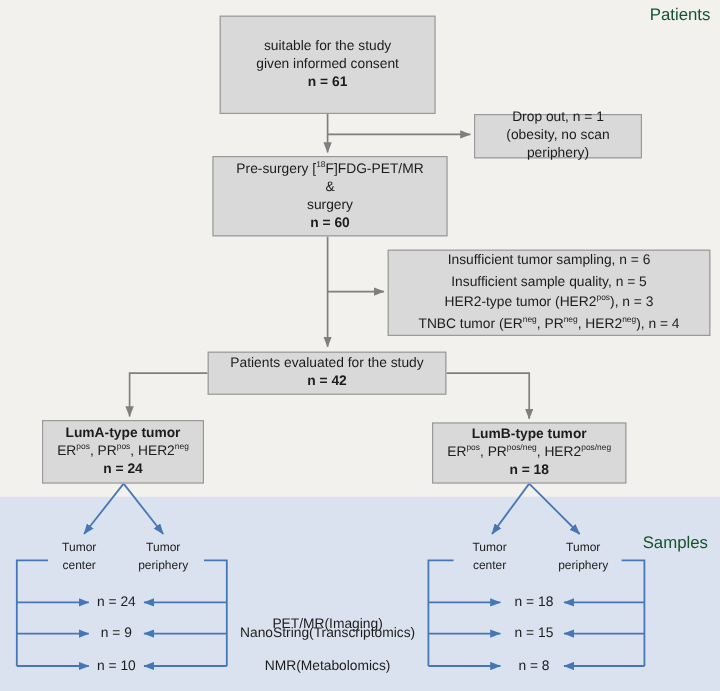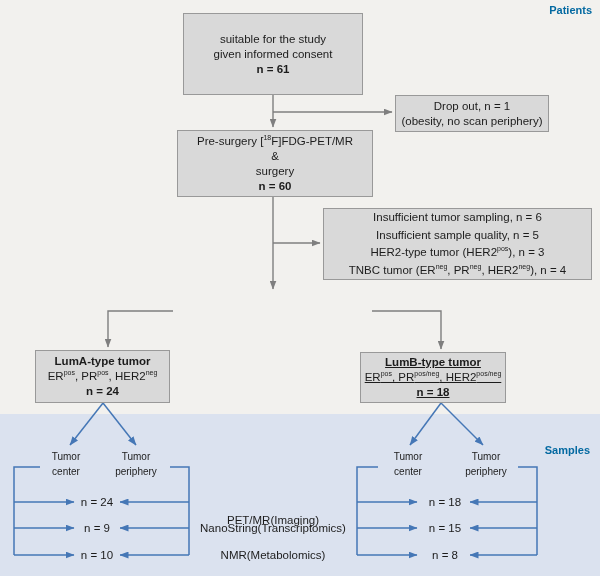--- a/index.html
+++ b/index.html
@@ -16,21 +16,21 @@
   .mk-g{fill:var(--gray-connector);}
   .mk-b{fill:var(--blue-connector);}
   .box{
     position:absolute;box-sizing:border-box;background:var(--box-fill);
     border:1.5px solid var(--box-border);
     display:flex;flex-direction:column;align-items:center;justify-content:center;
     font-size:11.5px;line-height:15px;color:var(--text);text-align:center;padding:1px 2px;
   }
   .bold{font-weight:bold;}
   sup{font-size:7px;line-height:0;vertical-align:super;letter-spacing:0;}
-  .hdr{position:absolute;font-size:11px;font-weight:bold;color:#0369a1;}
+  .hdr{position:absolute;font-size:14px;font-weight:normal;color:#14532d;}
   .lbl{position:absolute;font-size:10px;line-height:14.5px;color:var(--text);text-align:center;}
   .cnt{position:absolute;font-size:11.5px;line-height:15px;color:var(--text);text-align:center;height:15px;}
 </style>
 </head>
 <body>
 
 <div class="stage">
 
   <div class="samples-bg"></div>
 
@@ -78,47 +78,51 @@
 
   <div class="hdr" style="right:8px;top:4px;">Patients</div>
   <div class="hdr" style="right:10px;top:420px;margin-top:24px;">Samples</div>
 
   <div class="box" style="left:183px;top:13px;width:180px;height:82px;">
     <div>suitable for the study</div>
     <div>given informed consent</div>
     <div class="bold">n = 61</div>
   </div>
 
-  <div class="box" style="left:395px;top:95px;width:154px;height:37px;">
+  <div class="box" style="left:395px;top:95px;width:140px;height:37px;">
     <div>Drop out, n = 1</div>
     <div>(obesity, no scan periphery)</div>
   </div>
 
   <div class="box" style="left:177px;top:130px;width:196px;height:67px;">
     <div>Pre-surgery [<sup>18</sup>F]FDG-PET/MR</div>
     <div>&amp;</div>
     <div>surgery</div>
     <div class="bold">n = 60</div>
   </div>
 
   <div class="box" style="left:323px;top:208px;width:269px;height:72px;justify-content:space-between;">
     <div>Insufficient tumor sampling, n = 6</div>
     <div>Insufficient sample quality, n = 5</div>
     <div>HER2-type tumor (HER2<sup>pos</sup>), n = 3</div>
     <div>TNBC tumor (ER<sup>neg</sup>, PR<sup>neg</sup>, HER2<sup>neg</sup>), n = 4</div>
   </div>
 
+  <div class="box" style="left:173px;top:293px;width:199px;height:36px;">
+    <div>Patients evaluated for the study</div>
+    <div class="bold">n = 42</div>
+  </div>
 
   <div class="box" style="left:35px;top:350px;width:135px;height:53px;">
     <div class="bold">LumA-type tumor</div>
     <div>ER<sup>pos</sup>, PR<sup>pos</sup>, HER2<sup>neg</sup></div>
     <div class="bold">n = 24</div>
   </div>
 
-  <div class="box" style="left:360px;top:352px;width:146px;height:51px;text-decoration:underline;">
+  <div class="box" style="left:360px;top:352px;width:162px;height:51px;">
     <div class="bold">LumB-type tumor</div>
     <div>ER<sup>pos</sup>, PR<sup>pos/neg</sup>, HER2<sup>pos/neg</sup></div>
     <div class="bold">n = 18</div>
   </div>
 
   <div class="lbl" style="left:36px;top:450px;width:60px;">
     <div>Tumor</div>
     <div>center</div>
   </div>
   <div class="lbl" style="left:101px;top:450px;width:70px;">

